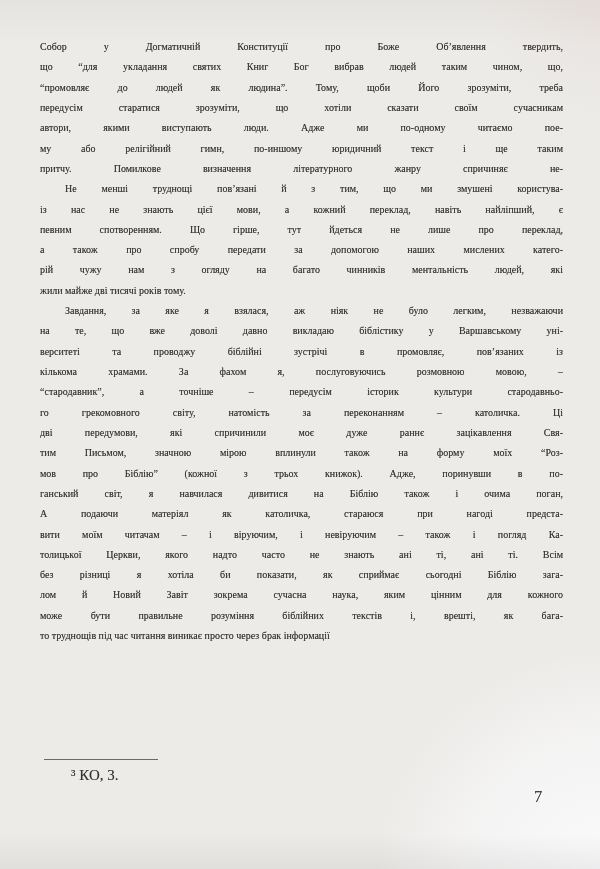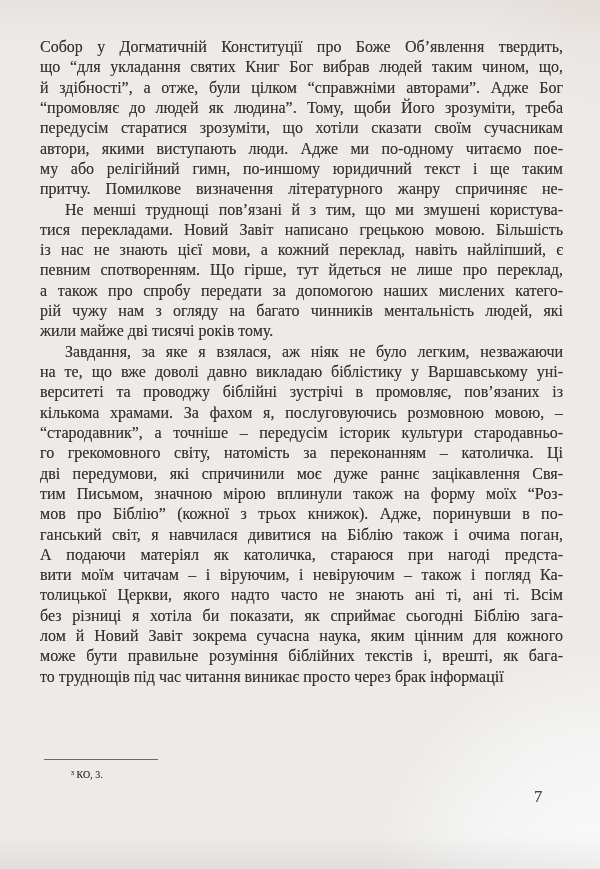--- a/index.html
+++ b/index.html
@@ -30,21 +30,21 @@
     position: absolute; inset: 0;
     pointer-events: none;
     background:
       radial-gradient(circle 330px at 102% 102%, rgba(252,252,254,0.95) 0%, rgba(252,252,254,0.5) 45%, rgba(252,252,254,0) 72%);
     z-index: 1;
   }
   .text-block {
     position: absolute;
     left: 40px; top: 37px;
     width: 523px;
-    font-size: 16px;
+    font-size: 10px;
     line-height: 20.32px;
     text-shadow: 0 0 0.5px rgba(54,51,47,0.55);
     z-index: 3;
   }
   .line {
     height: 20.32px;
     overflow: hidden;
     text-align: justify;
     text-align-last: justify;
     white-space: normal;
@@ -55,21 +55,21 @@
     position: absolute;
     left: 44px; top: 759px;
     width: 114px; height: 0;
     border-top: 1.2px solid #6b6865;
     z-index: 3;
   }
   .footnote {
     position: absolute;
     left: 40px; top: 766px;
     width: 523px;
-    font-size: 10px;
+    font-size: 15px;
     line-height: 18px;
     text-indent: 31px;
     text-shadow: 0 0 0.5px rgba(54,51,47,0.5);
     z-index: 3;
   }
   .page-number {
     position: absolute;
     left: 528px; top: 787px;
     width: 20px;
     text-align: center;
@@ -80,29 +80,27 @@
   }
 </style>
 </head>
 <body>
 
 <div class="page">
   <div class="text-block">
 
     <div class="line">Собор у Догматичній Конституції про Боже Об’явлення твердить,</div>
     <div class="line">що “для укладання святих Книг Бог вибрав людей таким чином, що,</div>
-    <div class="line">й здібності”, а отже, були цілком “справжніми авторами”. Адже Бог</div>
     <div class="line">“промовляє до людей як людина”. Тому, щоби Його зрозуміти, треба</div>
     <div class="line">передусім старатися зрозуміти, що хотіли сказати своїм сучасникам</div>
     <div class="line">автори, якими виступають люди. Адже ми по-одному читаємо пое-</div>
     <div class="line">му або релігійний гимн, по-иншому юридичний текст і ще таким</div>
     <div class="line">притчу. Помилкове визначення літературного жанру спричиняє не-</div>
 
     <div class="line indent">Не менші труднощі пов’язані й з тим, що ми змушені користува-</div>
-    <div class="line">тися перекладами. Новий Завіт написано грецькою мовою. Більшість</div>
     <div class="line">із нас не знають цієї мови, а кожний переклад, навіть найліпший, є</div>
     <div class="line">певним спотворенням. Що гірше, тут йдеться не лише про переклад,</div>
     <div class="line">а також про спробу передати за допомогою наших мислених катего-</div>
     <div class="line">рій чужу нам з огляду на багато чинників ментальність людей, які</div>
     <div class="line last">жили майже дві тисячі років тому.</div>
 
     <div class="line indent">Завдання, за яке я взялася, аж ніяк не було легким, незважаючи</div>
     <div class="line">на те, що вже доволі давно викладаю біблістику у Варшавському уні-</div>
     <div class="line">верситеті та проводжу біблійні зустрічі в промовляє, пов’язаних із</div>
     <div class="line">кількома храмами. За фахом я, послуговуючись розмовною мовою, –</div>

